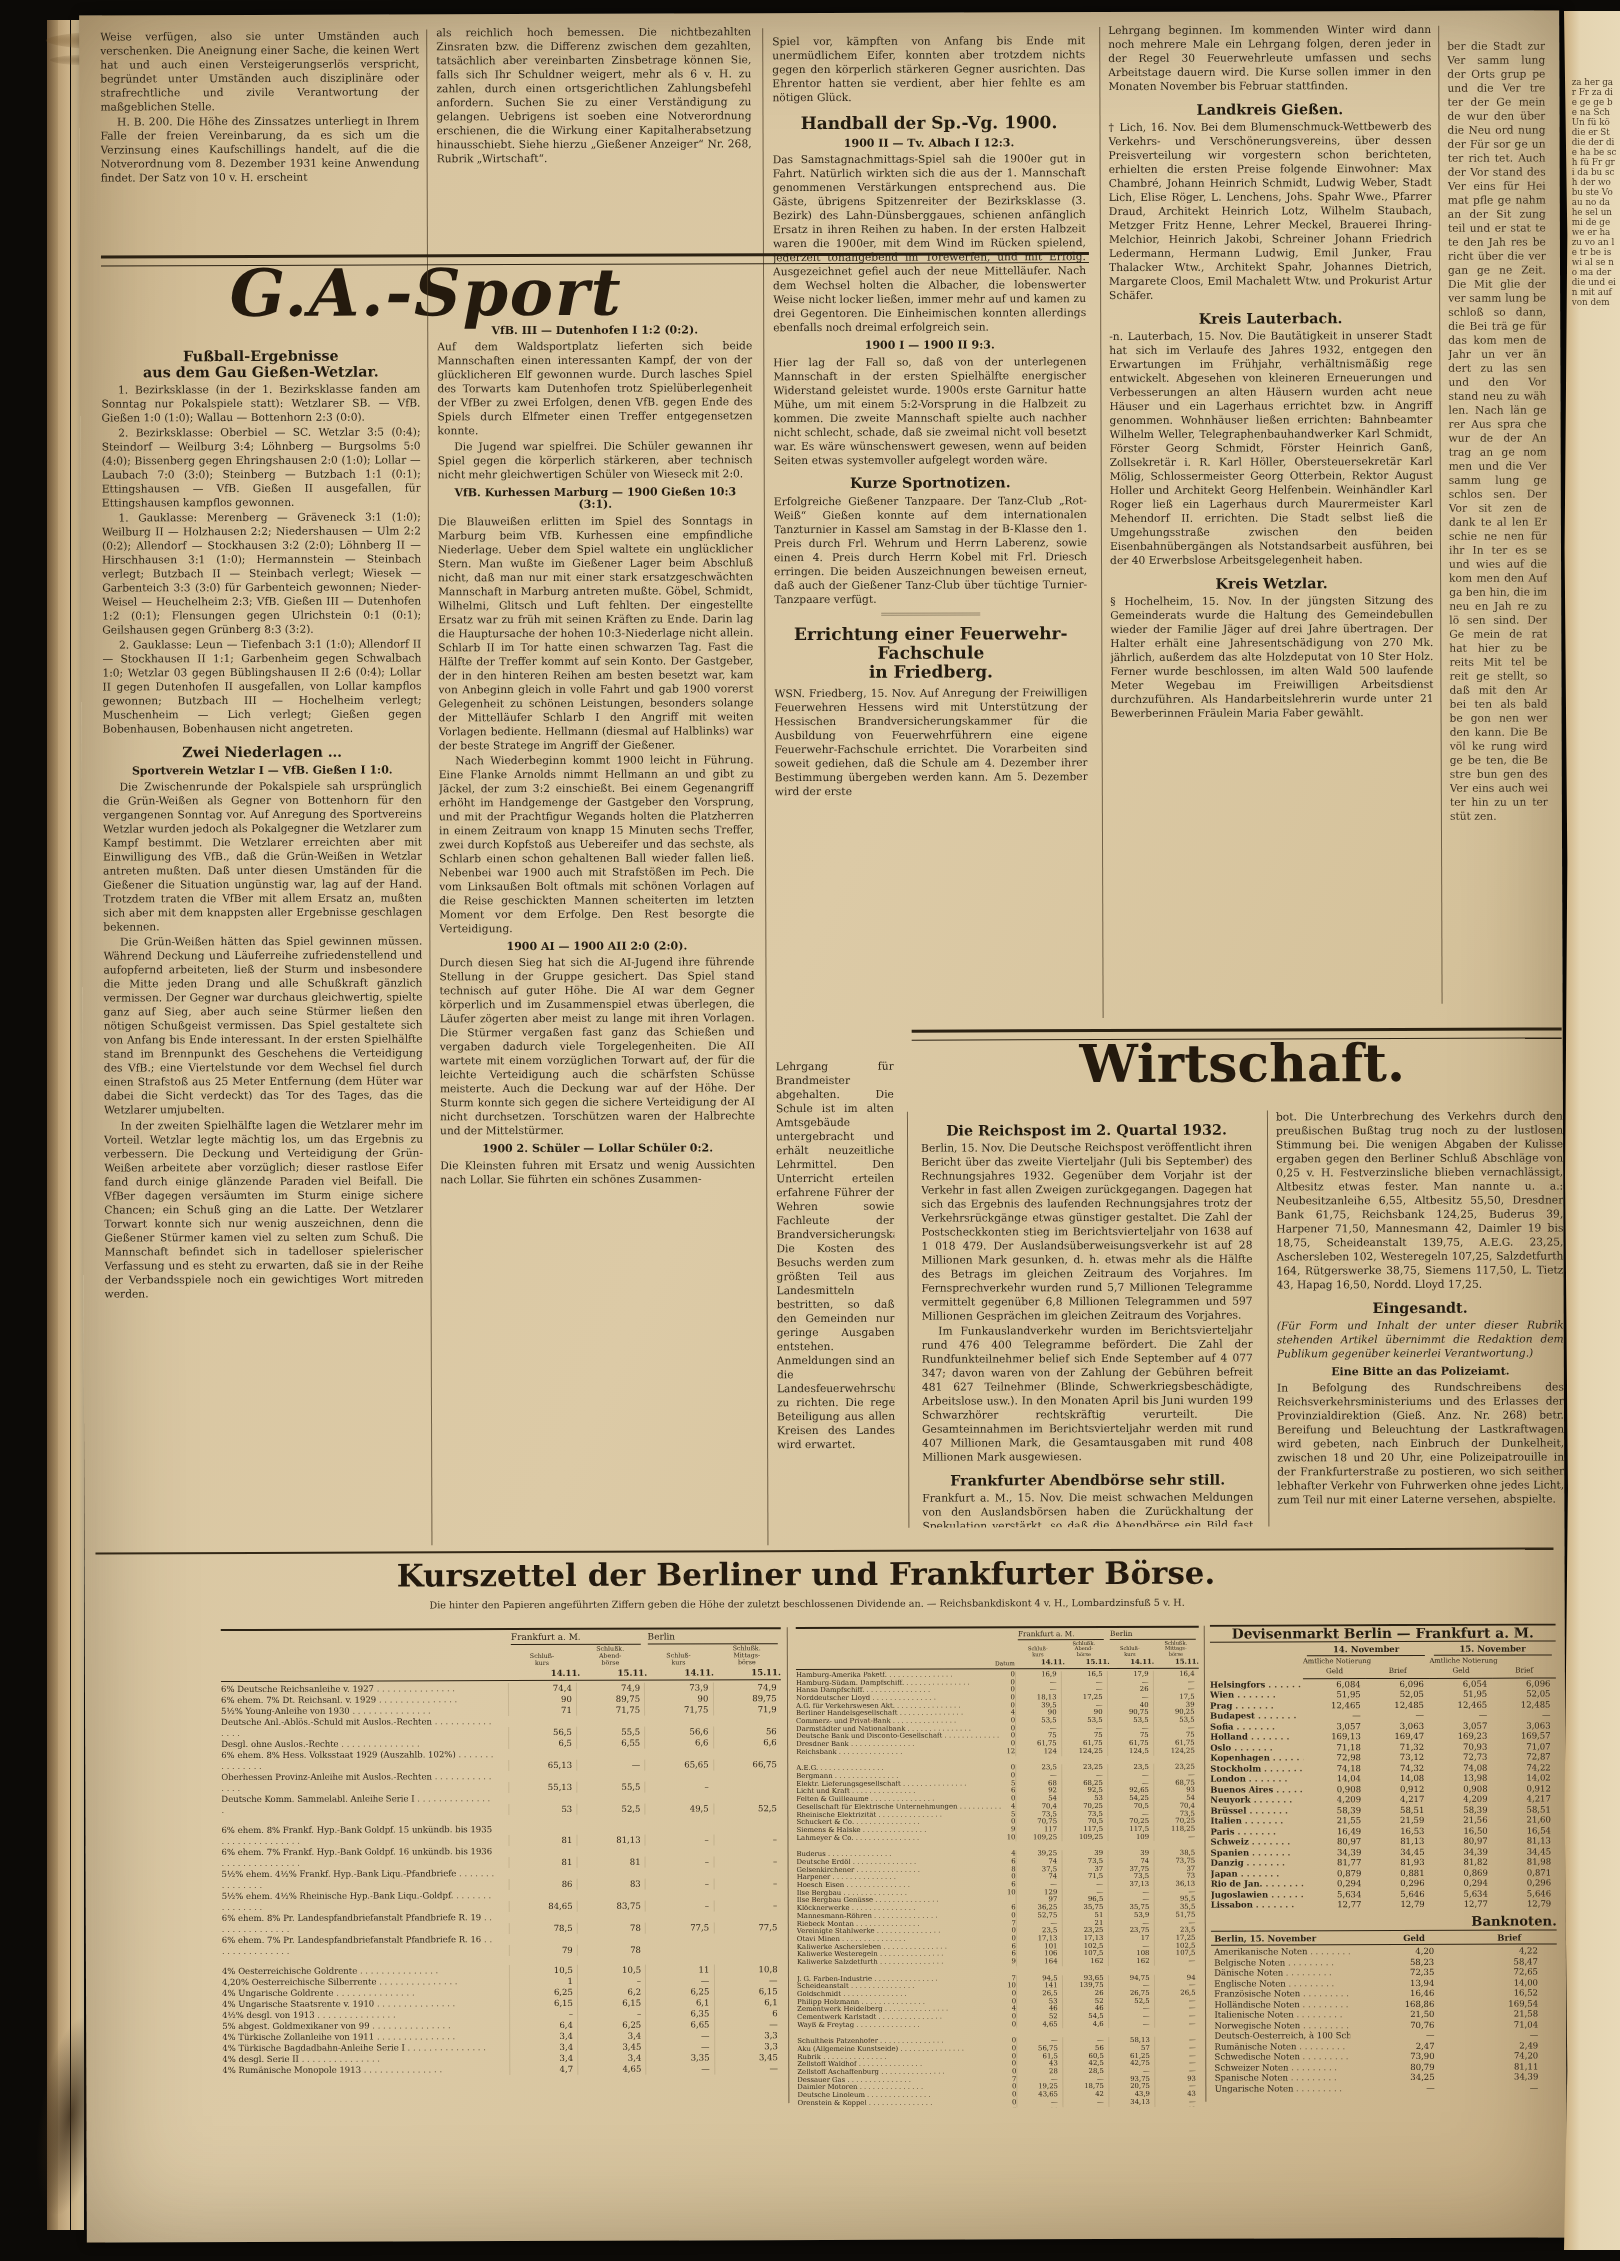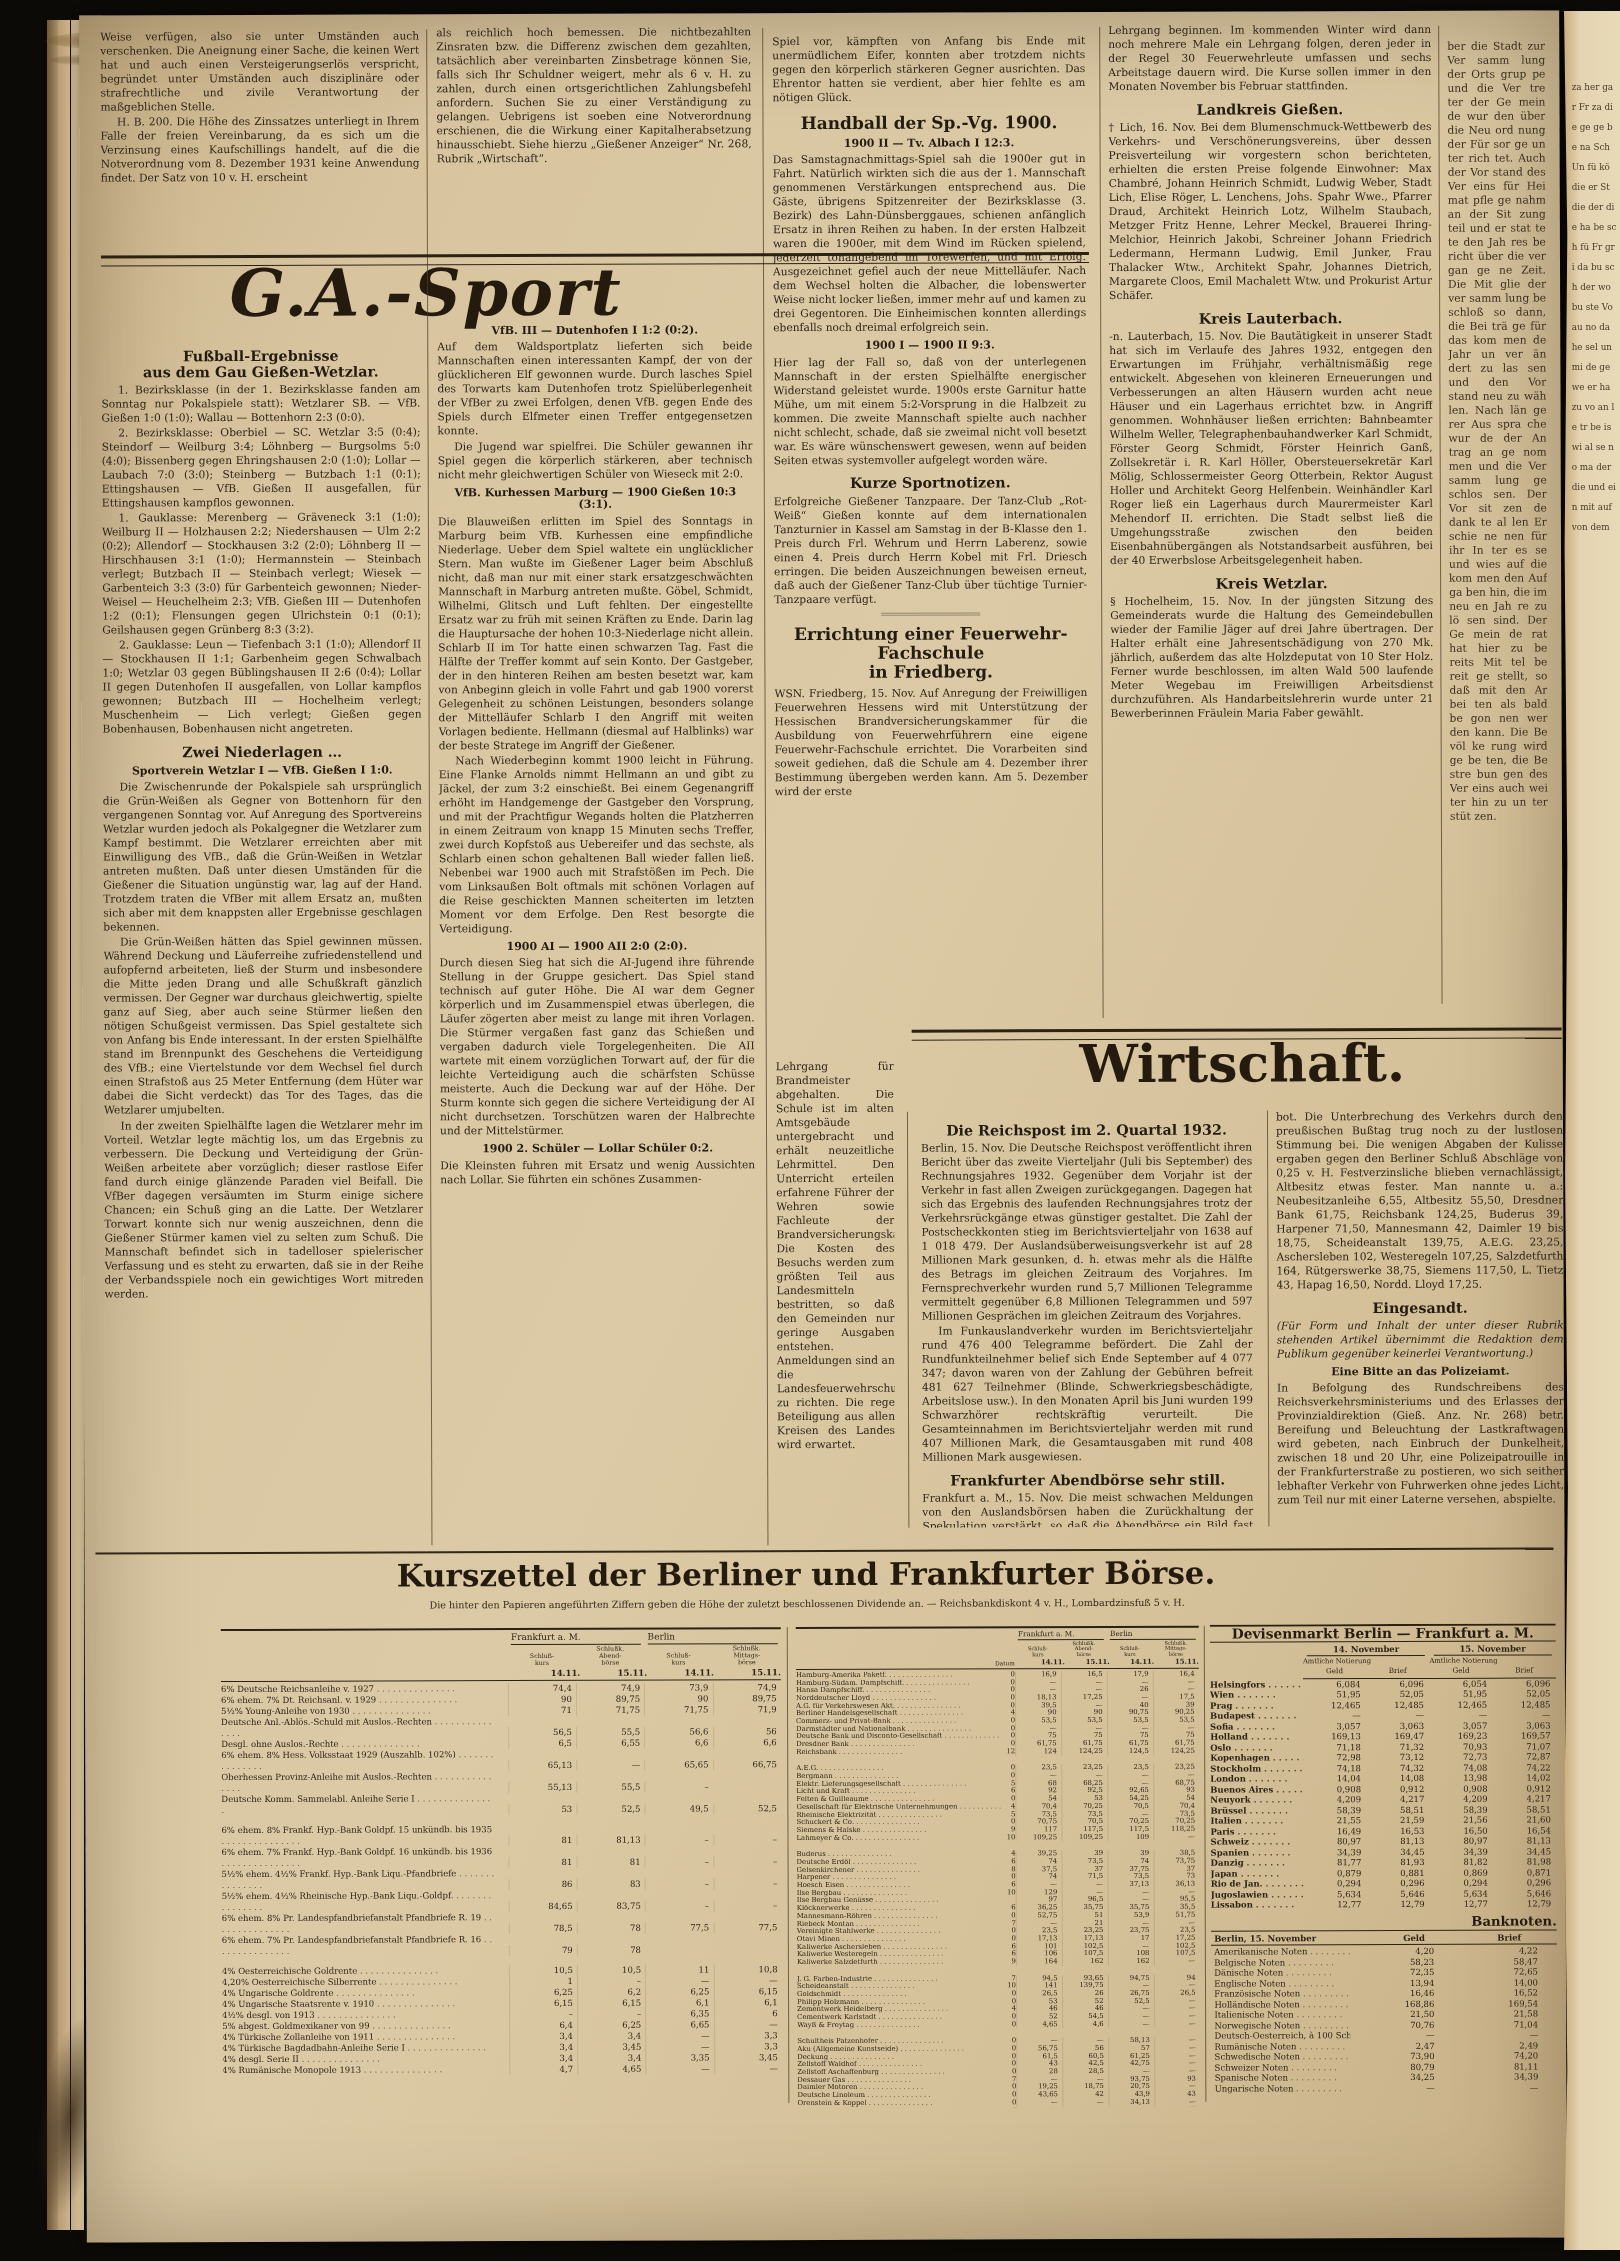--- a/index.html
+++ b/index.html
@@ -17,21 +17,21 @@
      background:linear-gradient(115deg,#c9b289 0%,#d8c5a0 16%,#dccaa6 46%,#d5c29b 72%,#c8b087 100%);
      box-shadow:inset 0 0 105px rgba(62,42,16,.38), 3.3px 0 12px rgba(0,0,0,.6);
      transform:rotate(-0.2deg);color:#2d2417;}
   #blotch{position:absolute;left:40px;top:2017px;width:61px;height:198px;
      background:radial-gradient(ellipse at 50% 50%,rgba(48,34,18,.8),rgba(48,34,18,0) 72%);transform:rotate(9deg);}
   #sliver{position:absolute;left:1564px;top:11px;width:57px;height:2239px;
      background:linear-gradient(90deg,#caae7f,#e4d4b1 28%,#e8d9b8);
      box-shadow:-6.6px 0 8.8px -2.2px rgba(15,8,0,.85);
      clip-path:polygon(0 0,100% 0,100% 100%,0 100%,3.3px 92%,0.6px 80%,3.9px 66%,1.1px 52%,3.3px 38%,0.6px 24%,3.3px 10%);}
   #sliver-text{position:absolute;left:7.7px;top:66px;width:45px;height:2127px;overflow:hidden;
-     font-size:8.8px;line-height:20px;color:#4a3b26;word-break:break-all;text-align:left;}
+     font-size:8.8px;line-height:10px;color:#4a3b26;word-break:break-all;text-align:left;}
   
   .news-col{position:absolute;overflow:hidden;text-align:justify;font-size:10.7px;line-height:14px;}
   .bp,.bp.noind{margin:0 0 1.1px 0;}
   .bp{text-indent:1.55em;}
   .bp.noind{text-indent:0;}
   .bpi{font-style:italic;margin:1.1px 0;text-indent:0;}
   .bh1{font-weight:bold;font-size:17px;line-height:1.12;text-align:center;margin:8.8px 0 4.4px;white-space:pre-line;color:#241c10;}
   .bh2{font-weight:bold;font-size:14.3px;line-height:1.12;text-align:center;margin:7.7px 0 3.3px;white-space:pre-line;color:#241c10;}
   .bh3{font-weight:bold;font-size:11px;line-height:1.15;text-align:center;margin:5px 0 2.8px;white-space:pre-line;color:#241c10;}
   .brule{width:99px;border-top:1.4px solid #30261666;border-bottom:0.6px solid #30261666;height:1.1px;margin:6.6px auto;}
@@ -1036,21 +1036,21 @@
       </div>
       <div class="qrow">
         <div class="qlbl">Aku (Allgemeine Kunstseide)</div>
         <div class="qdiv">0</div>
         <div class="qnum">56,75</div>
         <div class="qnum">56</div>
         <div class="qnum">57</div>
         <div class="qnum">—</div>
       </div>
       <div class="qrow">
-        <div class="qlbl">Deckung</div>
+        <div class="qlbl">Rubrik</div>
         <div class="qdiv">0</div>
         <div class="qnum">61,5</div>
         <div class="qnum">60,5</div>
         <div class="qnum">61,25</div>
         <div class="qnum">—</div>
       </div>
       <div class="qrow">
         <div class="qlbl">Zellstoff Waldhof</div>
         <div class="qdiv">0</div>
         <div class="qnum">43</div>

